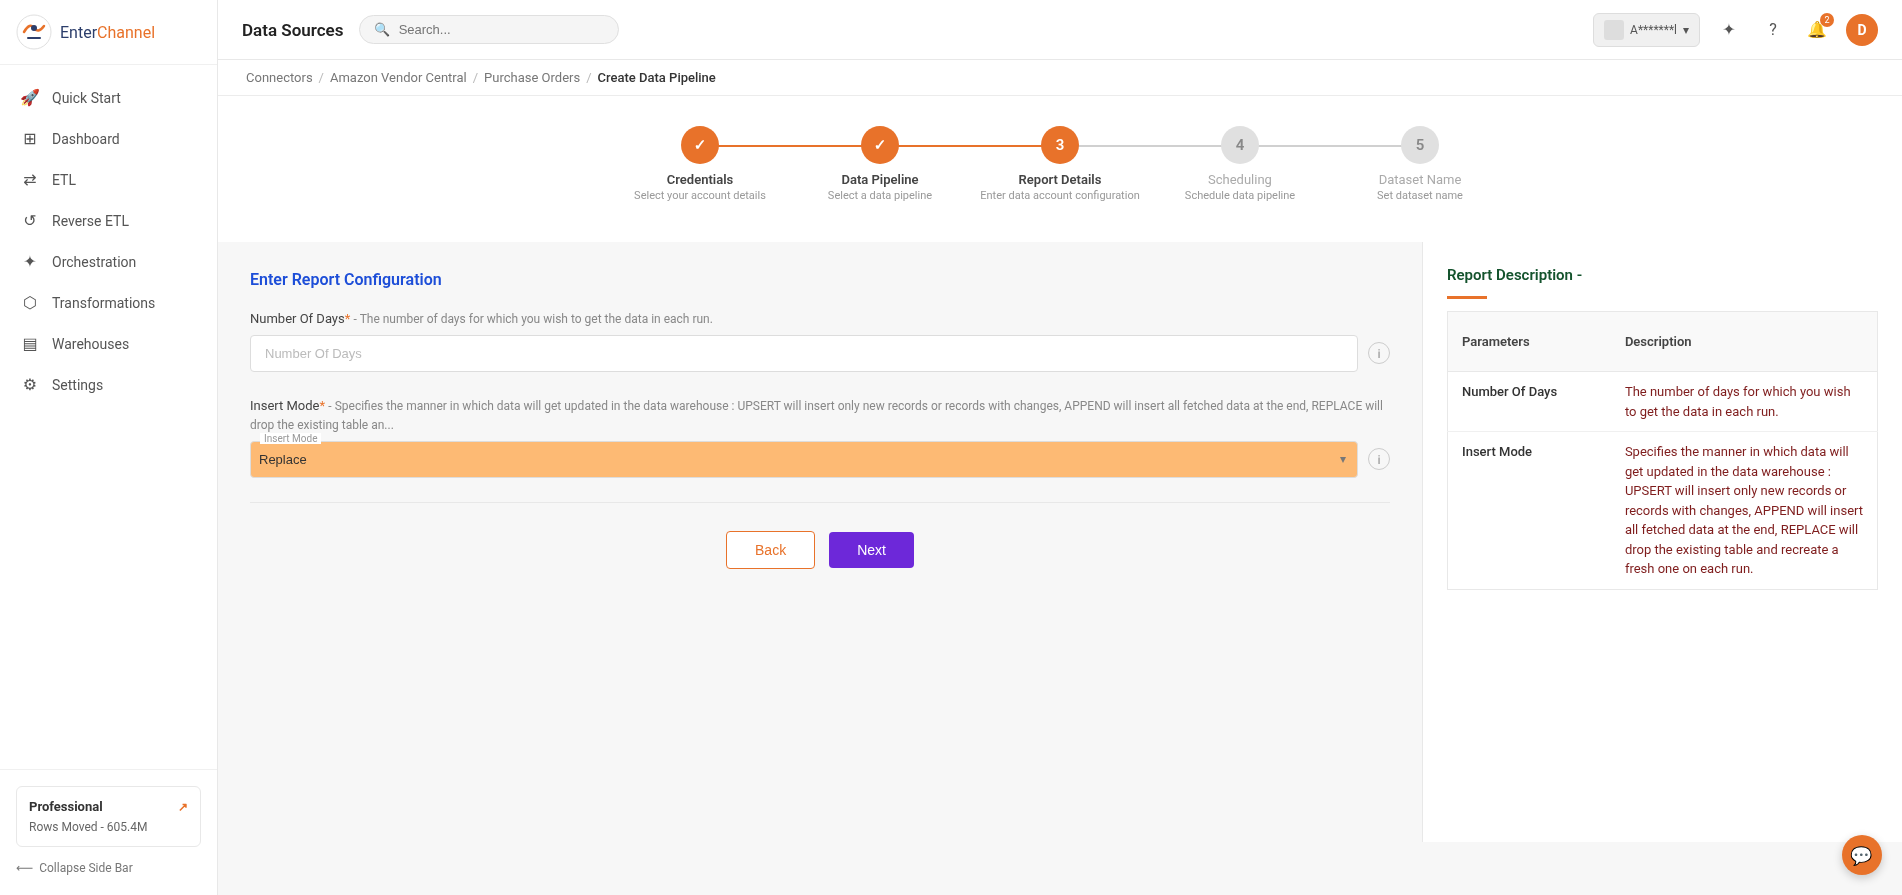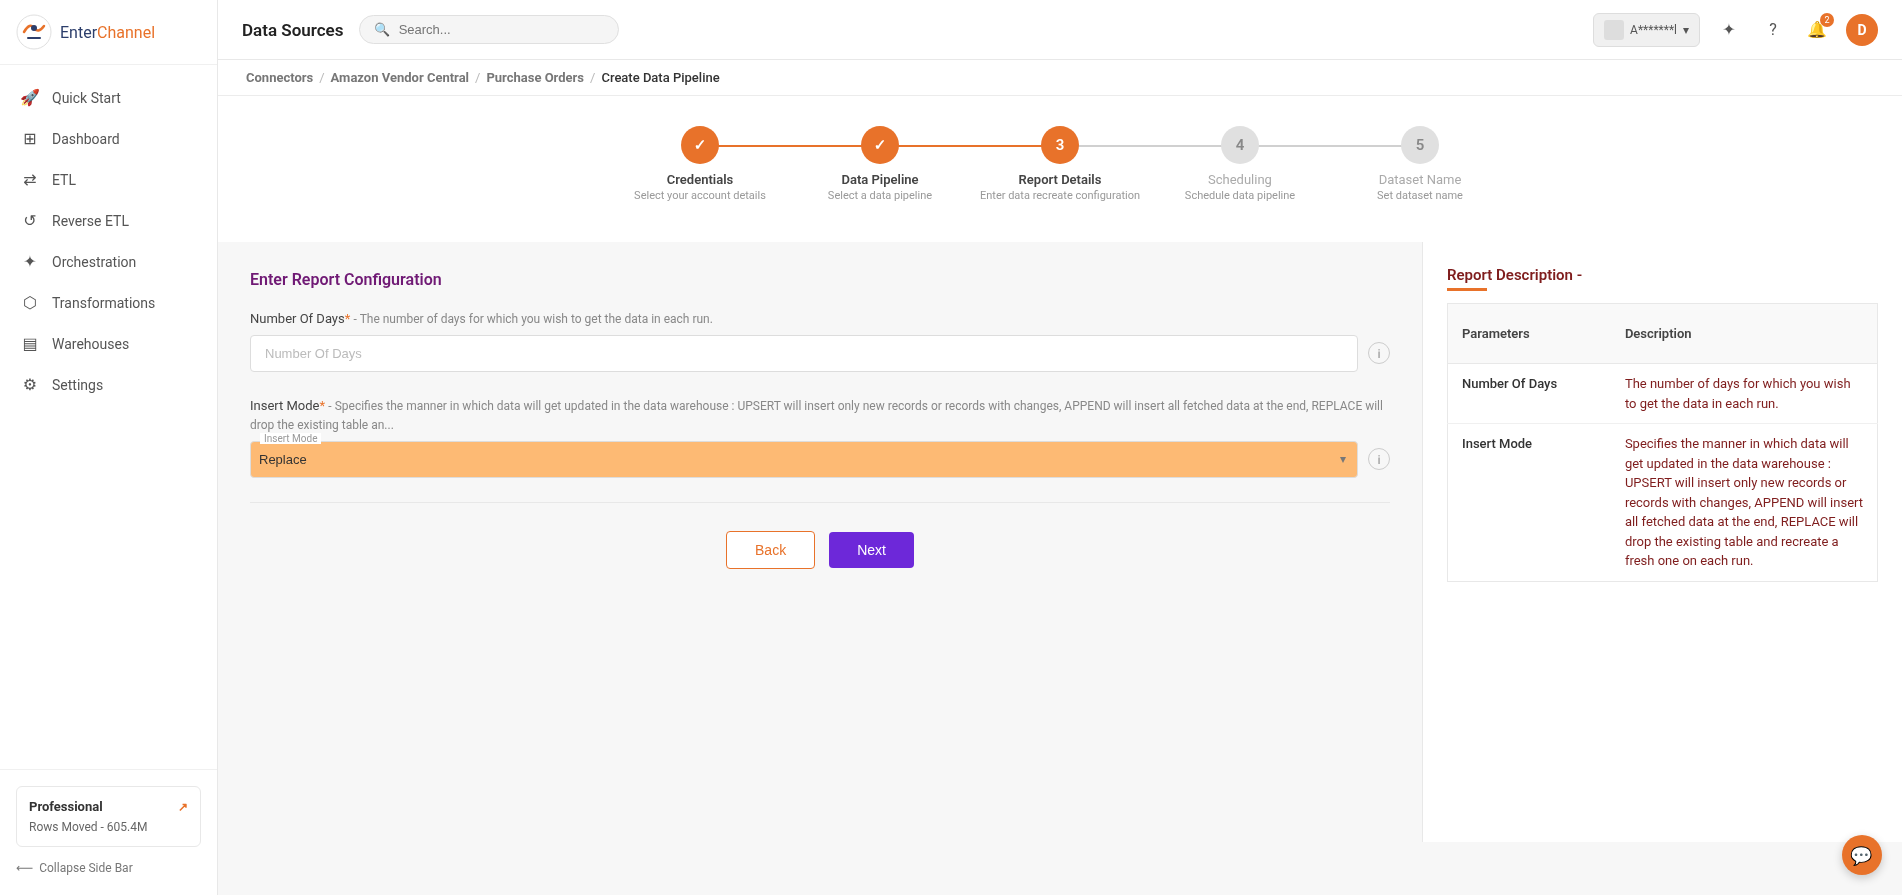--- a/index.html
+++ b/index.html
@@ -193,21 +193,21 @@
     
     .breadcrumb {
       background: #fff;
       padding: 10px 28px;
       border-bottom: 1px solid #ececec;
       display: flex;
       align-items: center;
       gap: 6px;
       font-size: 13px;
     }
-    .breadcrumb-link { color: #777; cursor: pointer; font-weight: bold; }
+    .breadcrumb-link { color: #777; cursor: pointer; }
     .breadcrumb-sep { color: #bbb; }
     .breadcrumb-current { color: #333; font-weight: 500; }
 
     
     .wizard-area {
       background: #fff;
       padding: 30px 60px 24px;
     }
 
     .step-circle {
@@ -257,21 +257,21 @@
       width: 480px;
       background: #fff;
       border-left: 1px solid #e8e8e8;
       padding: 24px;
       min-height: 600px;
     }
 
     .section-title {
       font-size: 16px;
       font-weight: 600;
-      color: #701a75;
+      color: #1d4ed8;
       margin-bottom: 20px;
     }
 
     .field-group {
       margin-bottom: 24px;
     }
     .field-label {
       font-size: 13px;
       color: #444;
       margin-bottom: 6px;
@@ -379,22 +379,22 @@
       border-radius: 4px;
       font-size: 14px;
       cursor: pointer;
       font-weight: 500;
     }
 
     
     .report-desc-title {
       font-size: 15px;
       font-weight: 600;
-      color: #7f1d1d;
-      margin-bottom: 4px;
+      color: #14532d;
+      margin-bottom: 12px;
     }
     .report-desc-line {
       width: 40px;
       height: 3px;
       background: #e8722a;
       margin-bottom: 12px;
     }
     .report-desc-text {
       font-size: 13px;
       color: #555;
@@ -592,21 +592,21 @@
             <div class="step-label-main">Data Pipeline</div>
             <div class="step-label-sub">Select a data pipeline</div>
           </div>
         </div>
 
         <div class="step-col">
           <div class="step-circle active">3</div>
           <div class="step-line gray"></div>
           <div class="step-label">
             <div class="step-label-main">Report Details</div>
-            <div class="step-label-sub">Enter data recreate configuration</div>
+            <div class="step-label-sub">Enter data account configuration</div>
           </div>
         </div>
 
         <div class="step-col">
           <div class="step-circle inactive">4</div>
           <div class="step-line gray"></div>
           <div class="step-label">
             <div class="step-label-main inactive-text">Scheduling</div>
             <div class="step-label-sub">Schedule data pipeline</div>
           </div>

